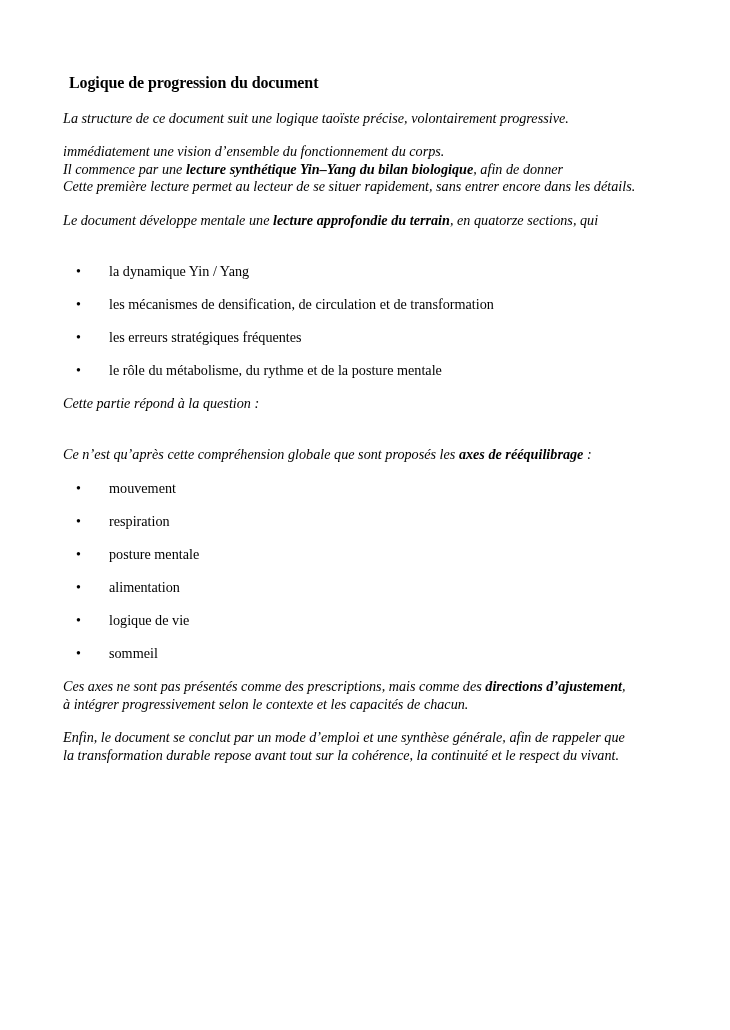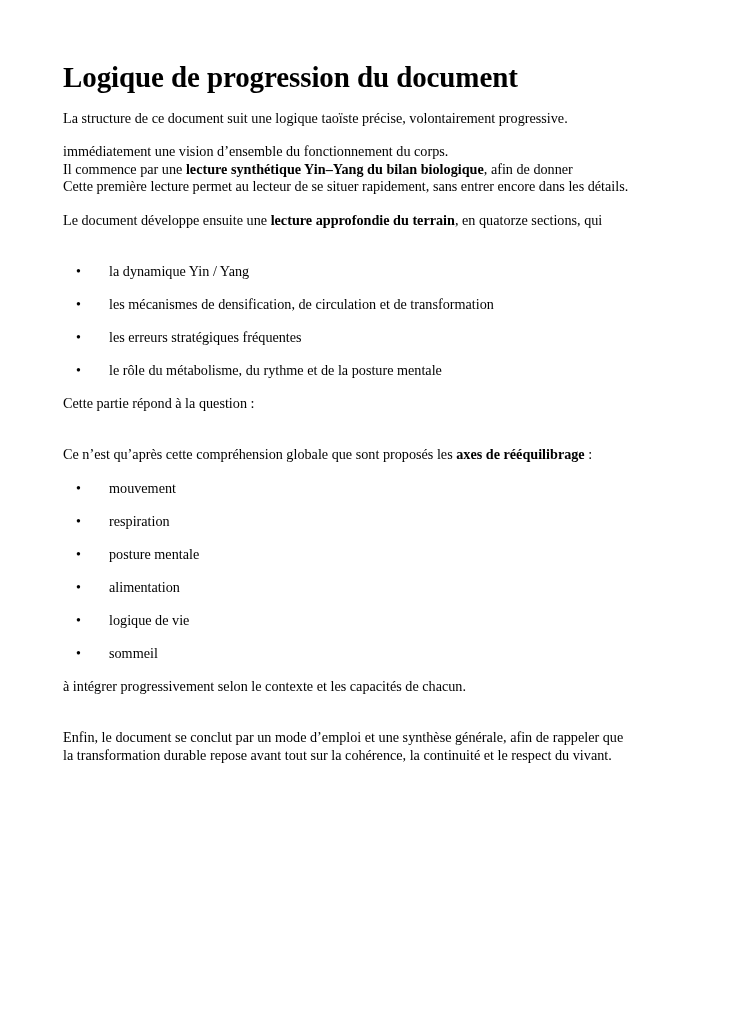--- a/index.html
+++ b/index.html
@@ -18,34 +18,35 @@
     .page {
       position: absolute;
       left: 63px;
       top: 0;
       width: 620px;
     }
     h1 {
       position: absolute;
       top: 64px;
       left: 0;
-      margin: 0;
-      font-size: 29px;
+      margin: 6px;
+      font-size: 16px;
       font-weight: bold;
       line-height: 26px;
       white-space: nowrap;
       letter-spacing: -0.1px;
     }
     .p {
       position: absolute;
       left: 0;
       margin: 0;
       font-size: 14.2px;
       line-height: 17.5px;
       width: 620px;
+      font-style: italic;
     }
     .line {
       display: block;
       white-space: nowrap;
     }
     b { font-weight: bold; }
     .bullet-list {
       position: absolute;
       left: 0;
       margin: 0;
@@ -84,21 +85,21 @@
     <span class="line">La structure de ce document suit une logique taoïste précise, volontairement progressive.</span>
   </p>
 
   <p class="p" style="top:143px;">
     <span class="line">immédiatement une vision d’ensemble du fonctionnement du corps.</span>
     <span class="line"><span>Il commence par une </span><b>lecture synthétique Yin–Yang du bilan biologique</b><span>, afin de donner</span></span>
     <span class="line">Cette première lecture permet au lecteur de se situer rapidement, sans entrer encore dans les détails.</span>
   </p>
 
   <p class="p" style="top:212px;">
-    <span class="line"><span>Le document développe ensuite une </span><b>lecture approfondie du terrain</b><span>, en quatorze sections, qui</span></span>
+    <span class="line"><span>Le document développe mentale une </span><b>lecture approfondie du terrain</b><span>, en quatorze sections, qui</span></span>
   </p>
 
   <ul class="bullet-list" style="top:263px;">
     <li>
         <span class="bullet-dot">•</span>
         <span class="bullet-text">la dynamique Yin / Yang</span>
       </li>
     <li>
         <span class="bullet-dot">•</span>
         <span class="bullet-text">les mécanismes de densification, de circulation et de transformation</span>
@@ -142,20 +143,21 @@
         <span class="bullet-dot">•</span>
         <span class="bullet-text">logique de vie</span>
       </li>
     <li>
         <span class="bullet-dot">•</span>
         <span class="bullet-text">sommeil</span>
       </li>
   </ul>
 
   <p class="p" style="top:678px;">
+    <span class="line"><span>Ces axes ne sont pas présentés comme des prescriptions, mais comme des </span><b>directions d’ajustement</b><span>,</span></span>
     <span class="line">à intégrer progressivement selon le contexte et les capacités de chacun.</span>
   </p>
 
   <p class="p" style="top:729px;">
     <span class="line">Enfin, le document se conclut par un mode d’emploi et une synthèse générale, afin de rappeler que</span>
     <span class="line">la transformation durable repose avant tout sur la cohérence, la continuité et le respect du vivant.</span>
   </p>
 
 </div>
 

